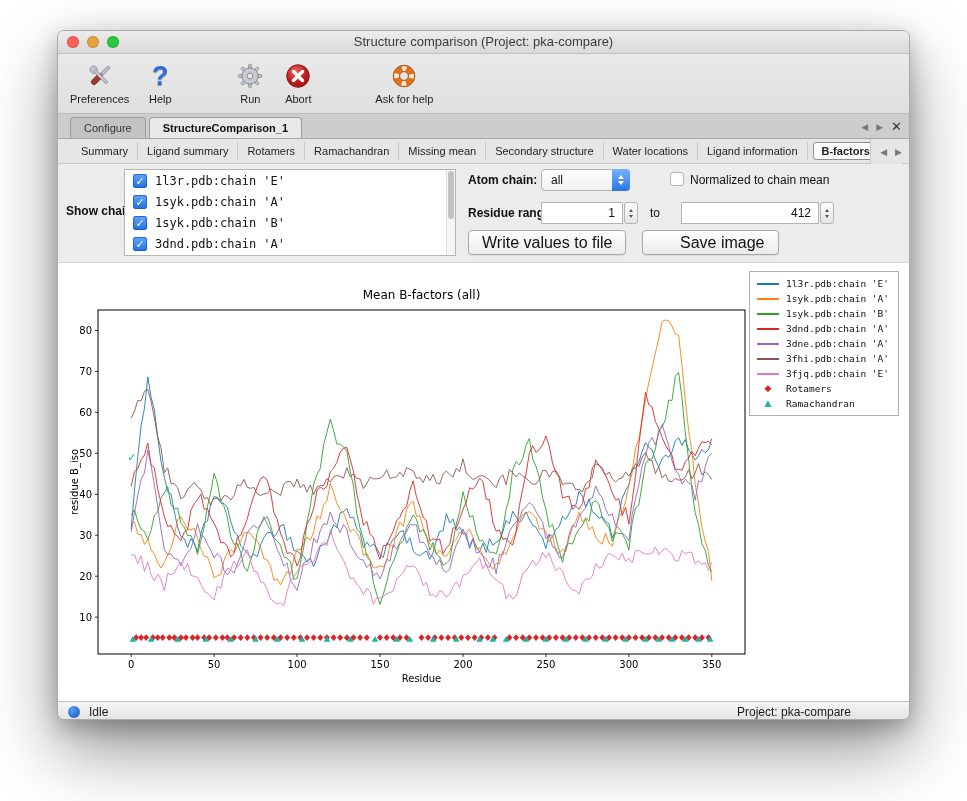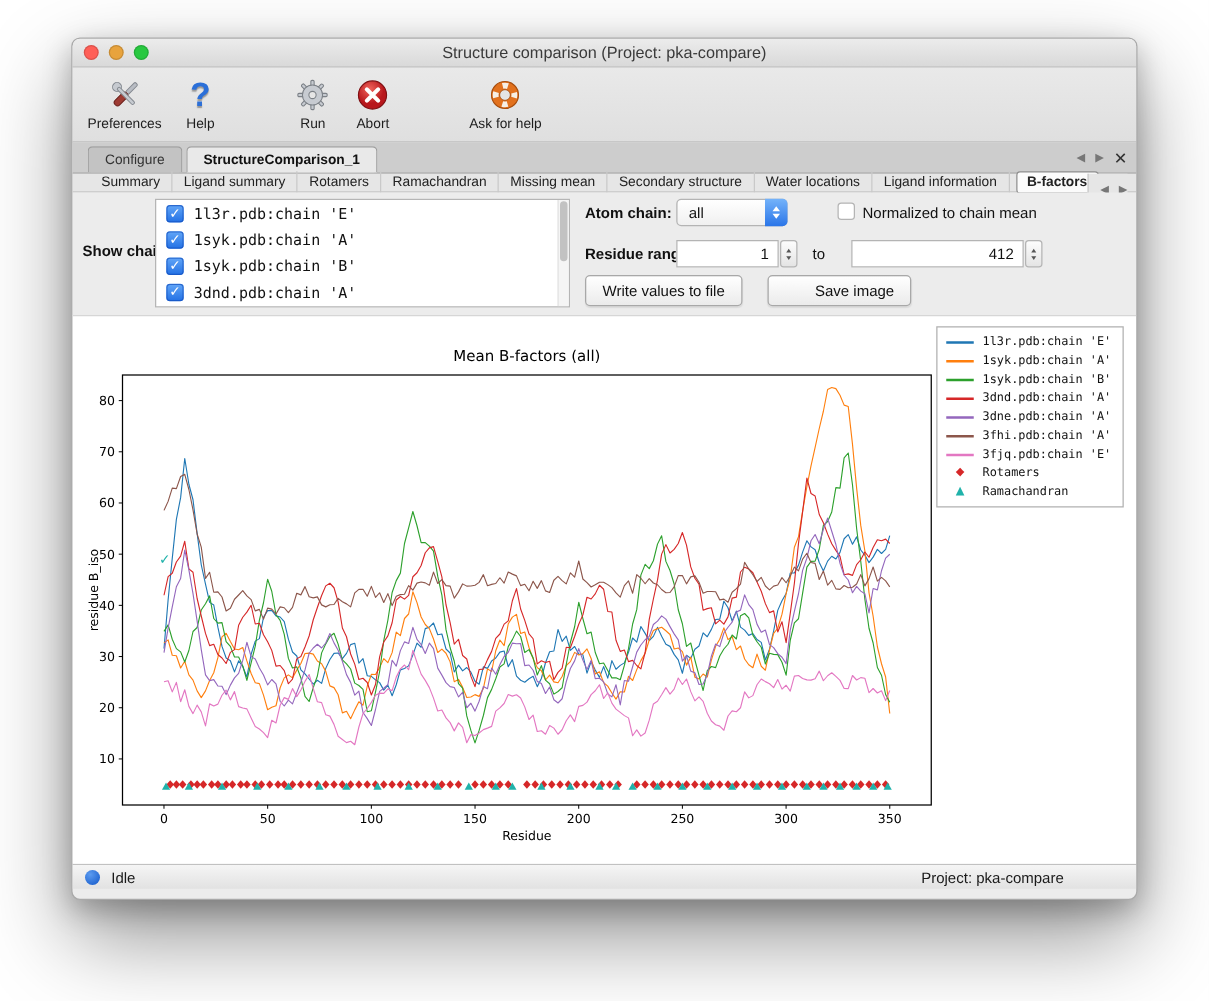--- a/index.html
+++ b/index.html
@@ -25,21 +25,21 @@
   
   .tabrow { height: 25px; background: #cdcdcd; border-bottom: 1px solid #a6a6a6; display: flex; align-items: flex-end;
     padding-left: 12px; position: relative; }
   .tab { height: 21px; line-height: 20px; padding: 0 13px; font-size: 11px; color: #333; background: #c3c3c3;
     border: 1px solid #9c9c9c; border-bottom: none; border-radius: 4px 4px 0 0; margin-right: 3px; }
   .tab.active { background: #e9e9e9; font-weight: bold; color: #111; }
   .tabrow-ctl { position: absolute; right: 7px; top: 0; height: 25px; display: flex; align-items: center; gap: 8px;
     color: #777; font-size: 9px; }
   .tabrow-ctl .x { font-size: 13px; color: #333; line-height: 10px; }
   
-  .subtabrow { height: 15px; background: #e6e6e6; border-bottom: 1px solid #c6c6c6; display: flex; align-items: center;
+  .subtabrow { height: 25px; background: #e6e6e6; border-bottom: 1px solid #c6c6c6; display: flex; align-items: center;
     padding-left: 14px; font-size: 11px; color: #222; position: relative; }
   .subtab { padding: 3px 9px; border-right: 1px solid #c9c9c9; white-space: nowrap; }
   .subtab.active { background: #fbfbfb; border: 1px solid #8e8e8e; border-radius: 3px; font-weight: bold; margin: 0 5px; padding: 2px 8px; }
   .subtab-ctl { position: absolute; right: 7px; top: 0; height: 25px; display: flex; align-items: center; gap: 8px;
     color: #777; font-size: 9px; border-left: 1px solid #c9c9c9; padding-left: 9px; background: #e6e6e6; }
   
   .controls { height: 98px; background: #ececec; position: relative; font-size: 12px; }
   .ctl-label { position: absolute; font-weight: bold; color: #101010; }
   .chainlist { position: absolute; left: 66px; top: 5px; width: 332px; height: 87px; background: #fff;
     border: 1px solid #b5b5b5; overflow: hidden; }
@@ -60,21 +60,21 @@
   .checkbox-plain { position: absolute; left: 612px; top: 8px; width: 14px; height: 14px; background: #fff;
     border: 1px solid #b4b4b4; border-radius: 3px; }
   .field { position: absolute; top: 38px; height: 22px; background: #fff; border: 1px solid #b4b4b4;
     display: flex; align-items: center; justify-content: flex-end; padding: 0 7px; font-size: 12px; color: #111; }
   .stepper { position: absolute; top: 38px; width: 14px; height: 22px; background: linear-gradient(#fdfdfd,#e4e4e4);
     border: 1px solid #b4b4b4; border-radius: 3px; display: flex; flex-direction: column; align-items: center;
     justify-content: center; gap: 3px; }
   .stepper .tri-up { border-left-width: 2.5px; border-right-width: 2.5px; border-bottom: 3.5px solid #555; }
   .stepper .tri-dn { border-left-width: 2.5px; border-right-width: 2.5px; border-top: 3.5px solid #555; }
   .btn { position: absolute; top: 66px; height: 25px; background: linear-gradient(#ffffff,#ebebeb);
-    border: 1px solid #a8a8a8; border-radius: 4px; font-size: 12px; color: #111; display: flex; align-items: center;
+    border: 1px solid #a8a8a8; border-radius: 4px; font-size: 16px; color: #111; display: flex; align-items: center;
     justify-content: center; padding: 0 13px; box-shadow: 0 1px 1px rgba(0,0,0,.08); }
   
   .content { height: 439px; background: #ffffff; position: relative; border-top: 1px solid #d6d6d6; }
   #chart-svg { position: absolute; left: 8px; top: 0; }
   .legend { position: absolute; right: 10px; top: 8px; background: #fff; border: 1px solid #b0b0b0;
     padding: 5px 9px 5px 7px; display: flex; flex-direction: column; gap: 2px; }
   .lg-row { display: flex; align-items: center; gap: 7px; font-family: "DejaVu Sans Mono", monospace;
     font-size: 9.5px; color: #111; height: 13px; white-space: nowrap; }
   .lg-line { width: 22px; height: 2px; flex: 0 0 22px; }
   .lg-mark { width: 22px; flex: 0 0 22px; text-align: center; font-size: 9px; line-height: 11px; font-family: "DejaVu Sans", sans-serif; }
@@ -240,21 +240,21 @@
         <div class="tri-dn"></div>
     </div>
     <span style="position:absolute; left:592px; top:42px; color:#111;">to</span>
     <div class="field" style="left:623px; width:138px;">412</div>
     <div class="stepper" style="left:762px;">
       <div class="tri-up"></div>
         <div class="tri-dn"></div>
     </div>
 
     <div class="btn" style="left:410px;">Write values to file</div>
-    <div class="btn" style="left:556px;padding-left:37px;">Save image</div>
+    <div class="btn" style="left:584px;padding-left:37px;">Save image</div>
   </div>
 
   <div class="content">
     <svg id="chart-svg" width="840" height="439">
         <rect x="32" y="47" width="647" height="344" fill="#fff" stroke="#000" stroke-width="1"></rect>
         <line x1="65.17948717948718" y1="391" x2="65.17948717948718" y2="394" stroke="#000" stroke-width="0.8"></line>
         <text x="65.17948717948718" y="405" font-family="DejaVu Sans, sans-serif" fill="#000" text-anchor="middle" font-size="10">0</text>
         <line x1="148.12820512820514" y1="391" x2="148.12820512820514" y2="394" stroke="#000" stroke-width="0.8"></line>
         <text x="148.12820512820514" y="405" font-family="DejaVu Sans, sans-serif" fill="#000" text-anchor="middle" font-size="10">50</text>
         <line x1="231.0769230769231" y1="391" x2="231.0769230769231" y2="394" stroke="#000" stroke-width="0.8"></line>

